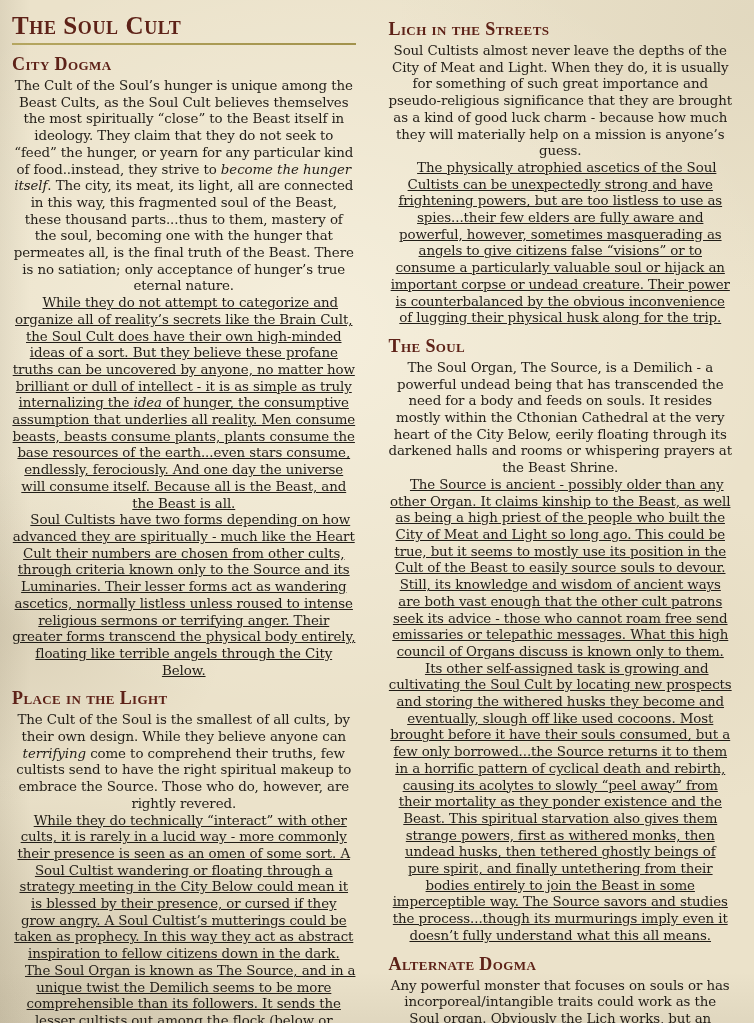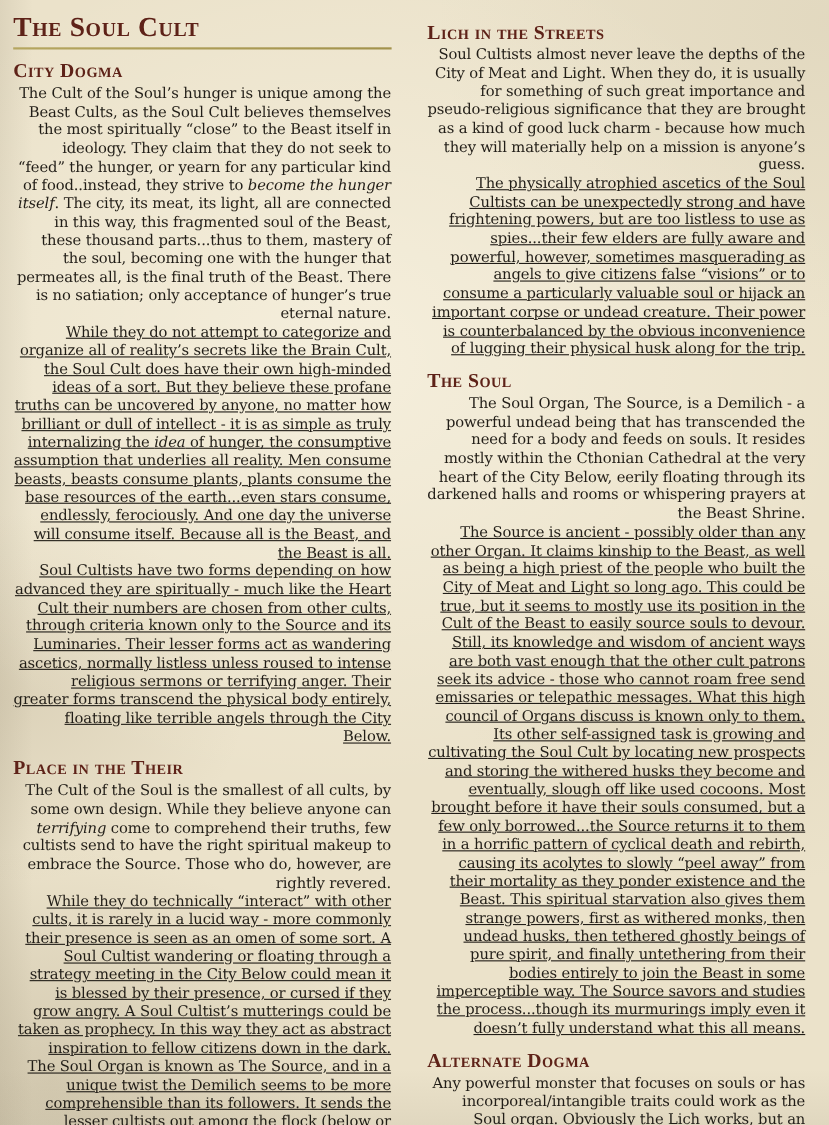--- a/index.html
+++ b/index.html
@@ -65,21 +65,21 @@
   }
   .col > h2:first-child {
     margin-top: 7px;
   }
   p {
     margin: 0;
     font-size: 13.4px;
     line-height: 16.7px;
     letter-spacing: -0.1px;
     color: var(--text-color);
-    text-align: right;
+    text-align: center;
   }
   p.indent {
     text-indent: 13px;
     text-decoration: underline;
   }
   em {
     font-style: italic;
   }
 </style>
 </head>
@@ -87,22 +87,22 @@
 
 <div class="page" style="--heading-color: #5e2218; --rule-color: #ab9c54; --text-color: #211d17;">
   <div class="columns">
     <div class="col">
         <h1>The Soul Cult</h1>
         <div class="rule"></div>
         <h2>City Dogma</h2>
         <p><span>The Cult of the Soul’s hunger is unique among the Beast Cults, as the Soul Cult believes themselves the most spiritually “close” to the Beast itself in ideology. They claim that they do not seek to “feed” the hunger, or yearn for any particular kind of food..instead, they strive to </span><em>become the hunger itself</em><span>. The city, its meat, its light, all are connected in this way, this fragmented soul of the Beast, these thousand parts...thus to them, mastery of the soul, becoming one with the hunger that permeates all, is the final truth of the Beast. There is no satiation; only acceptance of hunger’s true eternal nature.</span></p>
         <p class="indent"><span>While they do not attempt to categorize and organize all of reality’s secrets like the Brain Cult, the Soul Cult does have their own high-minded ideas of a sort. But they believe these profane truths can be uncovered by anyone, no matter how brilliant or dull of intellect - it is as simple as truly internalizing the </span><em>idea</em><span> of hunger, the consumptive assumption that underlies all reality. Men consume beasts, beasts consume plants, plants consume the base resources of the earth...even stars consume, endlessly, ferociously. And one day the universe will consume itself. Because all is the Beast, and the Beast is all.</span></p>
         <p class="indent"><span>Soul Cultists have two forms depending on how advanced they are spiritually - much like the Heart Cult their numbers are chosen from other cults, through criteria known only to the Source and its Luminaries. Their lesser forms act as wandering ascetics, normally listless unless roused to intense religious sermons or terrifying anger. Their greater forms transcend the physical body entirely, floating like terrible angels through the City Below.</span></p>
-        <h2>Place in the Their</h2>
-        <p><span>The Cult of the Soul is the smallest of all cults, by some own design. While they believe anyone can </span><em>terrifying</em><span> come to comprehend their truths, few cultists send to have the right spiritual makeup to embrace the Source. Those who do, however, are rightly revered.</span></p>
+        <h2>Place in the Light</h2>
+        <p><span>The Cult of the Soul is the smallest of all cults, by their own design. While they believe anyone can </span><em>terrifying</em><span> come to comprehend their truths, few cultists send to have the right spiritual makeup to embrace the Source. Those who do, however, are rightly revered.</span></p>
         <p class="indent"><span>While they do technically “interact” with other cults, it is rarely in a lucid way - more commonly their presence is seen as an omen of some sort. A Soul Cultist wandering or floating through a strategy meeting in the City Below could mean it is blessed by their presence, or cursed if they grow angry. A Soul Cultist’s mutterings could be taken as prophecy. In this way they act as abstract inspiration to fellow citizens down in the dark.</span></p>
         <p class="indent"><span>The Soul Organ is known as The Source, and in a unique twist the Demilich seems to be more comprehensible than its followers. It sends the lesser cultists out among the flock (below or above) to “taste” other souls, always seeking rare “vintages” that will in some way further the destiny of the Beast.</span></p>
       </div>
     <div class="col">
         <h2>Lich in the Streets</h2>
         <p><span>Soul Cultists almost never leave the depths of the City of Meat and Light. When they do, it is usually for something of such great importance and pseudo-religious significance that they are brought as a kind of good luck charm - because how much they will materially help on a mission is anyone’s guess.</span></p>
         <p class="indent"><span>The physically atrophied ascetics of the Soul Cultists can be unexpectedly strong and have frightening powers, but are too listless to use as spies...their few elders are fully aware and powerful, however, sometimes masquerading as angels to give citizens false “visions” or to consume a particularly valuable soul or hijack an important corpse or undead creature. Their power is counterbalanced by the obvious inconvenience of lugging their physical husk along for the trip.</span></p>
         <h2>The Soul</h2>
         <p><span>The Soul Organ, The Source, is a Demilich - a powerful undead being that has transcended the need for a body and feeds on souls. It resides mostly within the Cthonian Cathedral at the very heart of the City Below, eerily floating through its darkened halls and rooms or whispering prayers at the Beast Shrine.</span></p>
         <p class="indent"><span>The Source is ancient - possibly older than any other Organ. It claims kinship to the Beast, as well as being a high priest of the people who built the City of Meat and Light so long ago. This could be true, but it seems to mostly use its position in the Cult of the Beast to easily source souls to devour. Still, its knowledge and wisdom of ancient ways are both vast enough that the other cult patrons seek its advice - those who cannot roam free send emissaries or telepathic messages. What this high council of Organs discuss is known only to them.</span></p>

